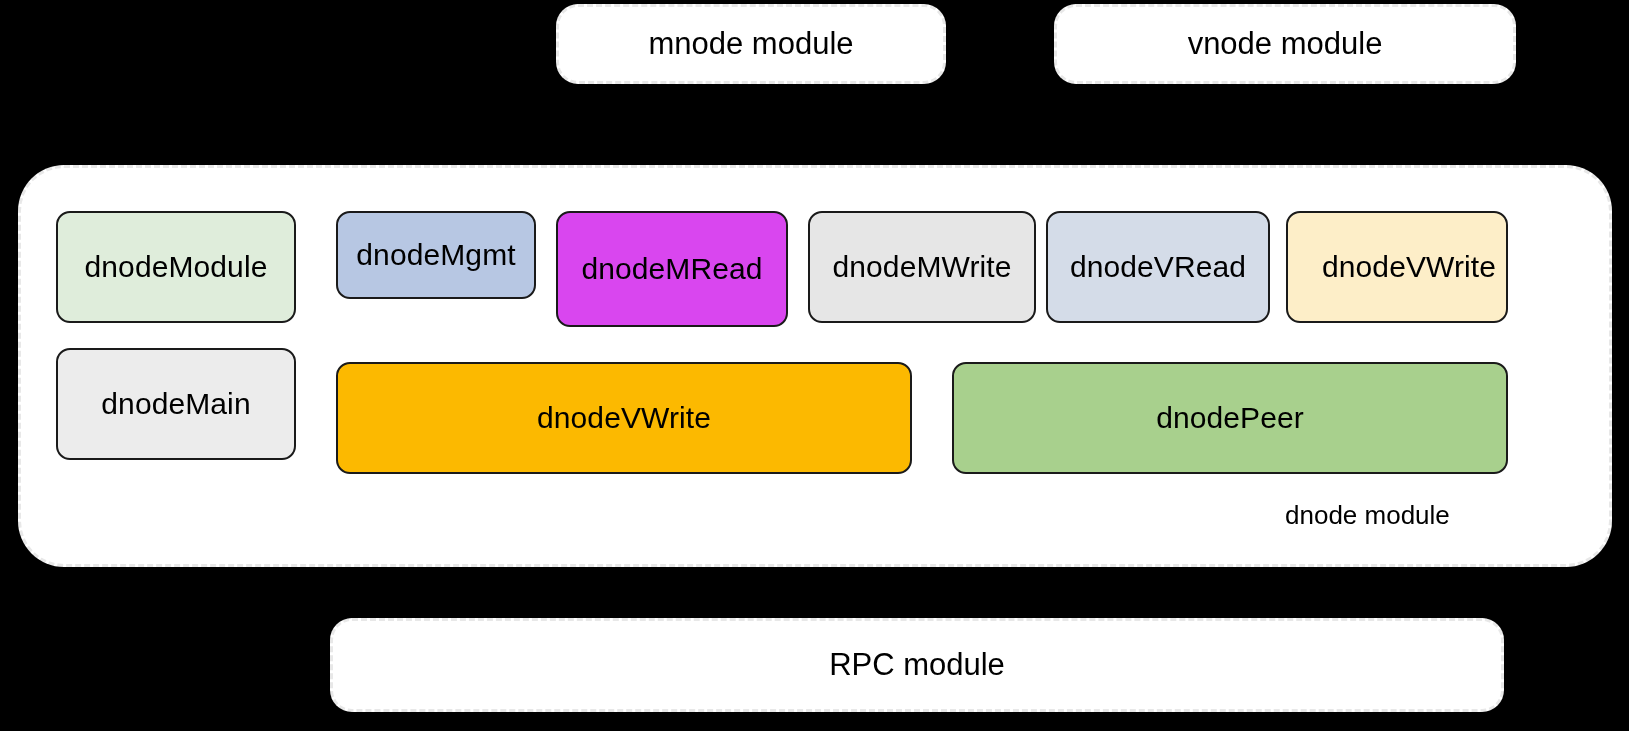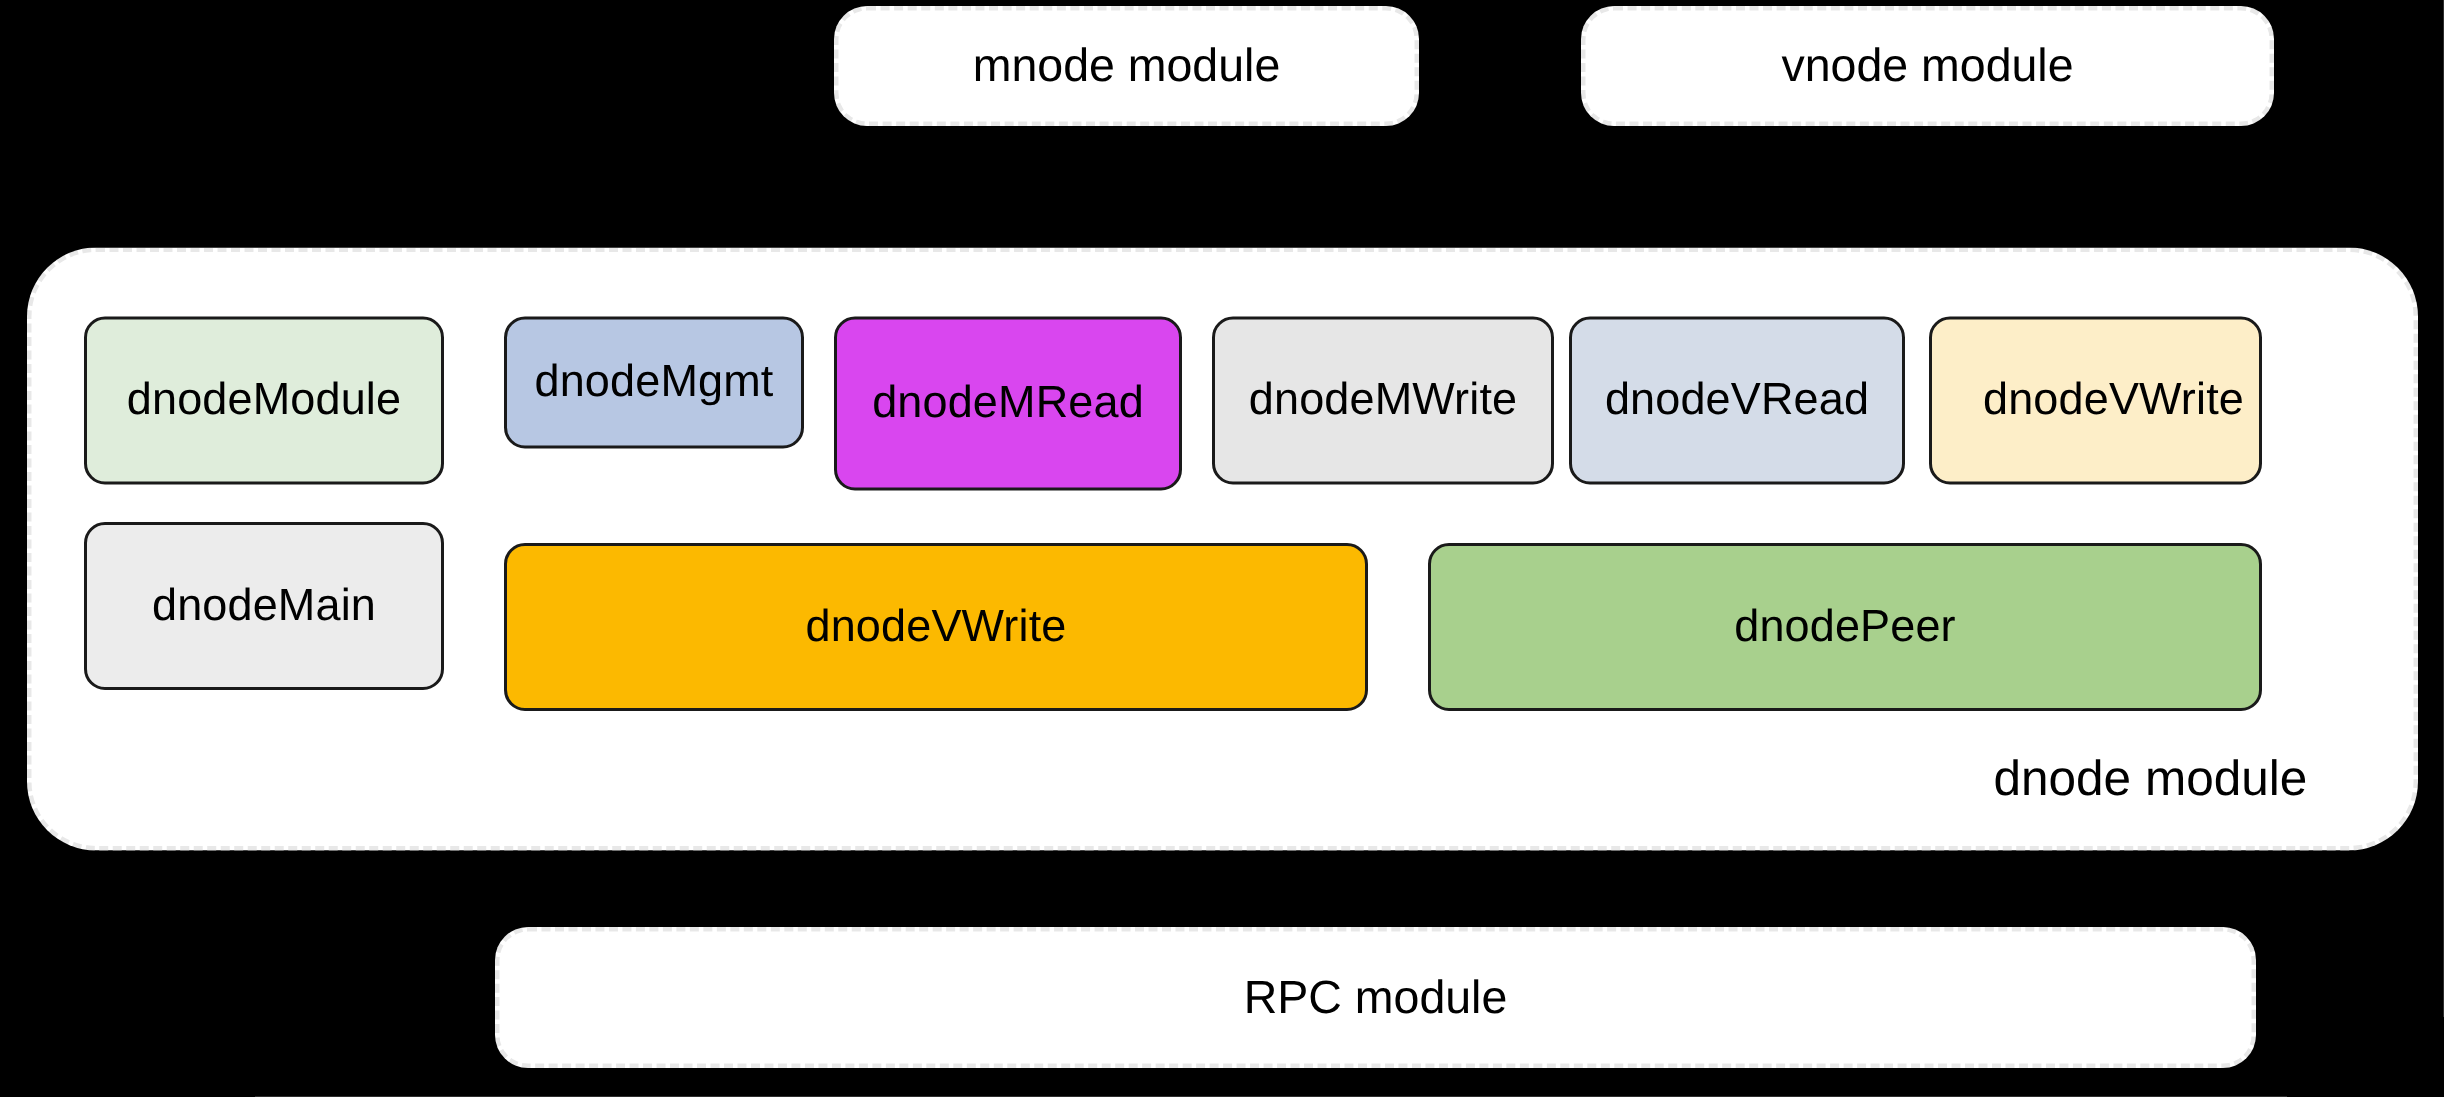--- a/index.html
+++ b/index.html
@@ -54,25 +54,24 @@
   
   #dnode-container {
     position: absolute;
     background: #ffffff;
     border: 3px dashed #e8e8e8;
     border-radius: 46px;
     }
 
   #dnode-container-label {
     position: absolute;
-    font-size: 33px;
+    font-size: 26px;
     color: #000000;
     white-space: nowrap;
     font-family: "Liberation Sans", sans-serif;
-    margin-left: 44px;
   }
 
   
   #connectors {
     position: absolute;
     left: 0;
     top: 0;
     width: 1629px;
     height: 731px;
     pointer-events: none;

